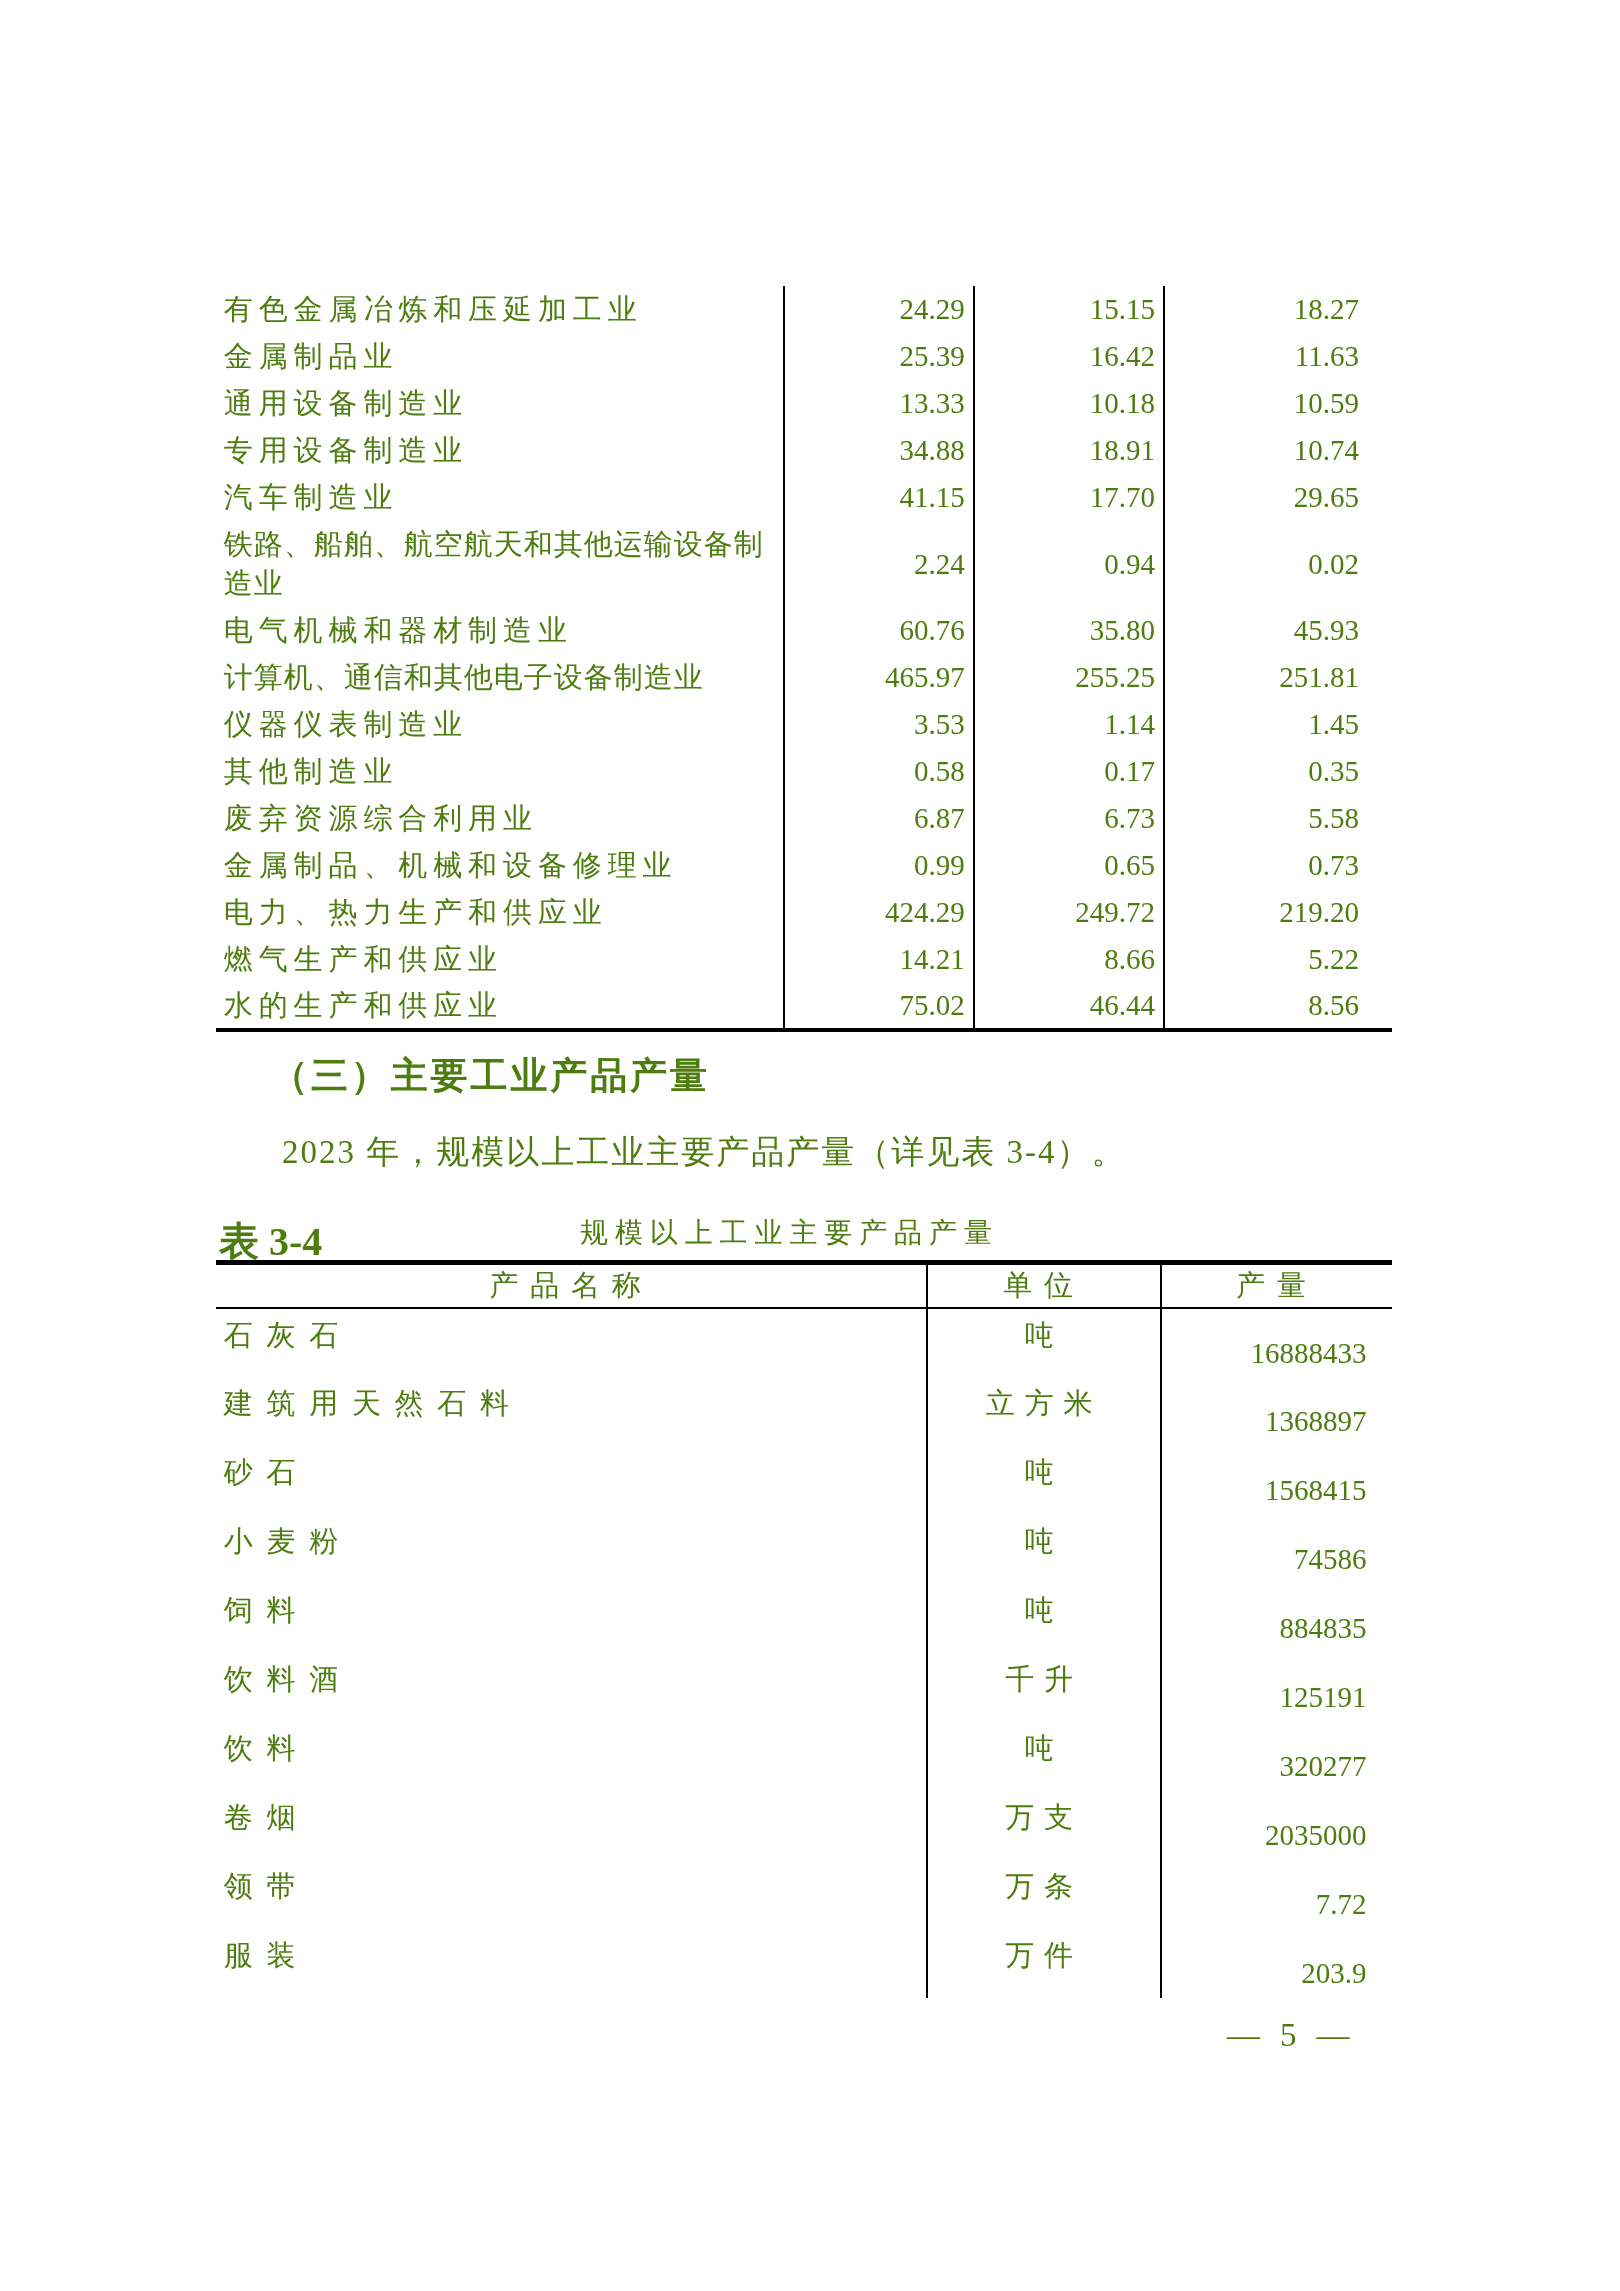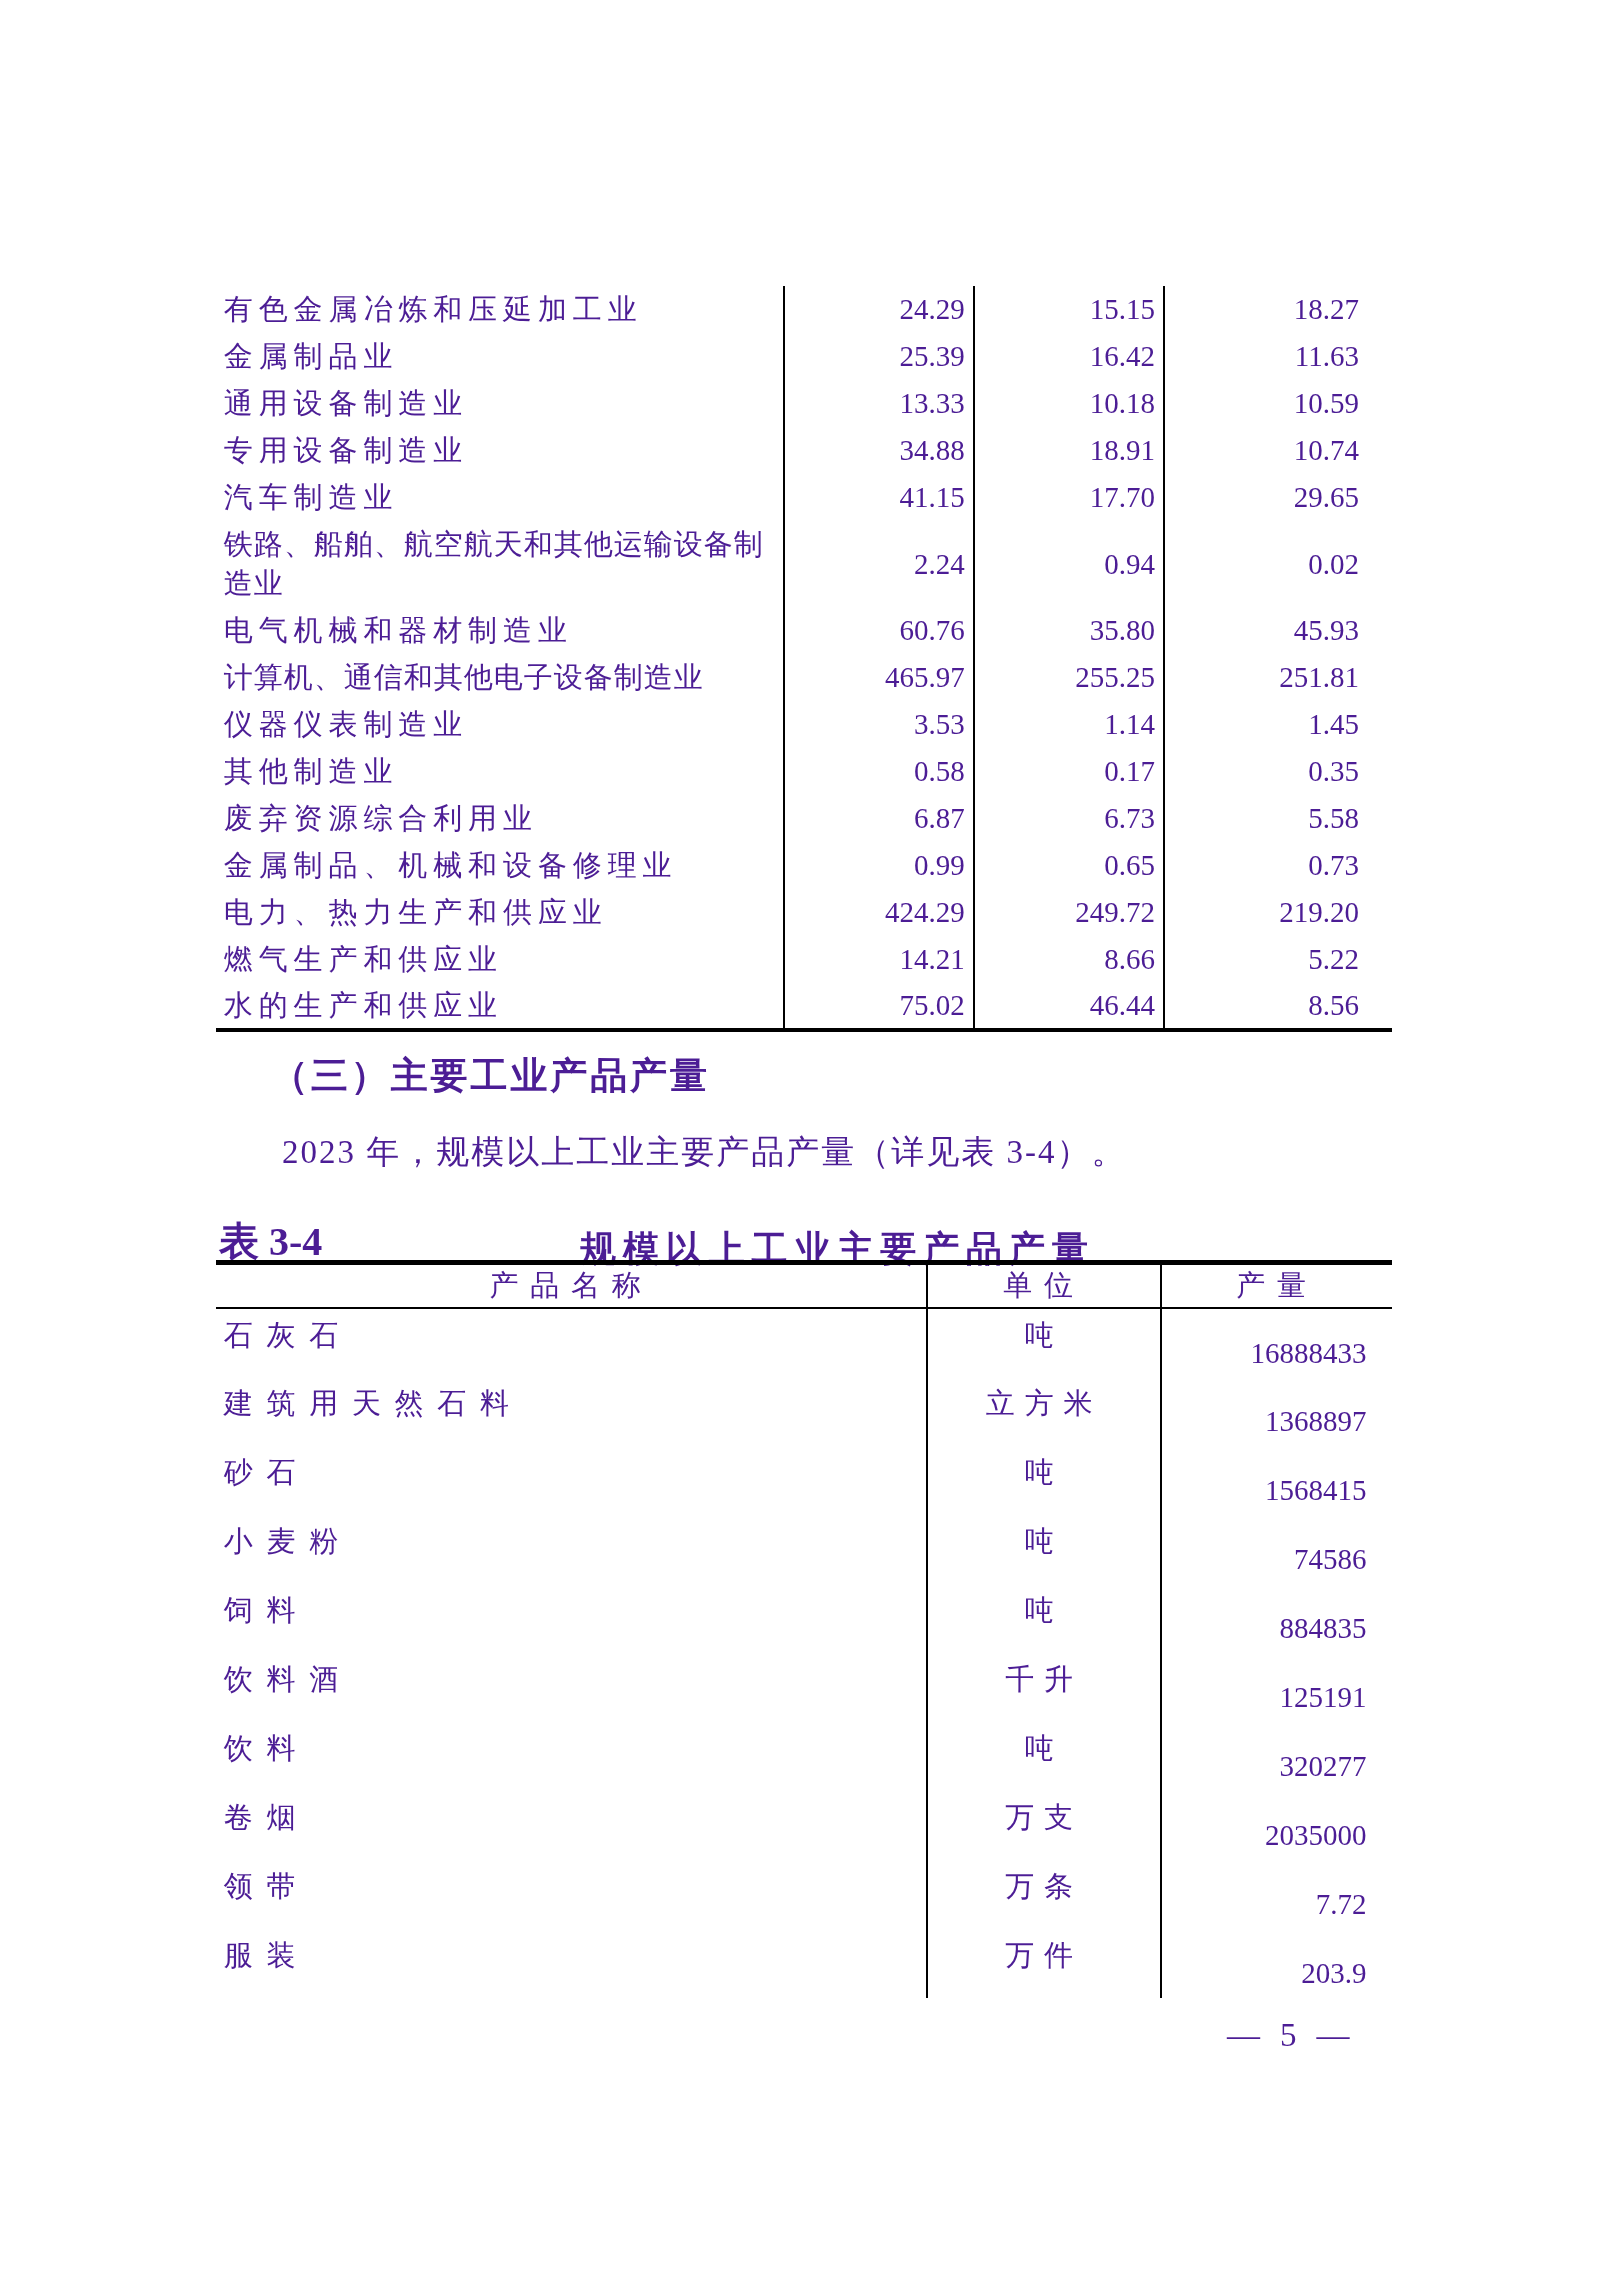--- a/index.html
+++ b/index.html
@@ -1,19 +1,19 @@
 <!DOCTYPE html>
 <html><head>
 <meta charset="utf-8">
 <style>
   * { margin:0; padding:0; box-sizing:border-box; }
   body { background:#888; font-family:"Liberation Serif","DejaVu Serif",serif; }
   .page {
     position:relative; width:1620px; height:2292px;
-    background:#ffffff; color:#4c1d95; margin:0 auto; overflow:hidden;
+    background:#ffffff; color:#4d7c0f; margin:0 auto; overflow:hidden;
   }
 
   
   table.industry {
     position:absolute; left:216px; top:286px; width:1176px;
     border-collapse:collapse; table-layout:fixed;
     border-bottom:4.9px solid #000;
   }
   table.industry td { vertical-align:middle; font-size:29px; line-height:39px; }
   table.industry tr { height:47px; }
@@ -34,21 +34,21 @@
     font-size:37px; font-weight:bold; letter-spacing:2.9px;
   }
   .body-par {
     position:absolute; left:282px; top:1127px; width:1098px;
     font-size:33px; letter-spacing:2px; line-height:51px;
   }
 
   
   .t34-caption { position:absolute; left:0; top:1210px; width:1620px; height:51px; }
   .t34-label { position:absolute; left:219px; top:3.9px; font-size:40px; font-weight:bold; }
-  .t34-title { position:absolute; left:580px; top:15px; font-size:36px; font-weight:bold; letter-spacing:6.9px; }
+  .t34-title { position:absolute; left:580px; top:4px; font-size:28px; font-weight:normal; letter-spacing:6.9px; }
 
   
   table.products {
     position:absolute; left:216px; top:1260px; width:1176px;
     border-collapse:collapse; table-layout:fixed;
     border-top:5.9px solid #000;
   }
   table.products th {
     font-size:29px; font-weight:normal; letter-spacing:11.8px;
     height:45px; vertical-align:middle; text-align:center;

